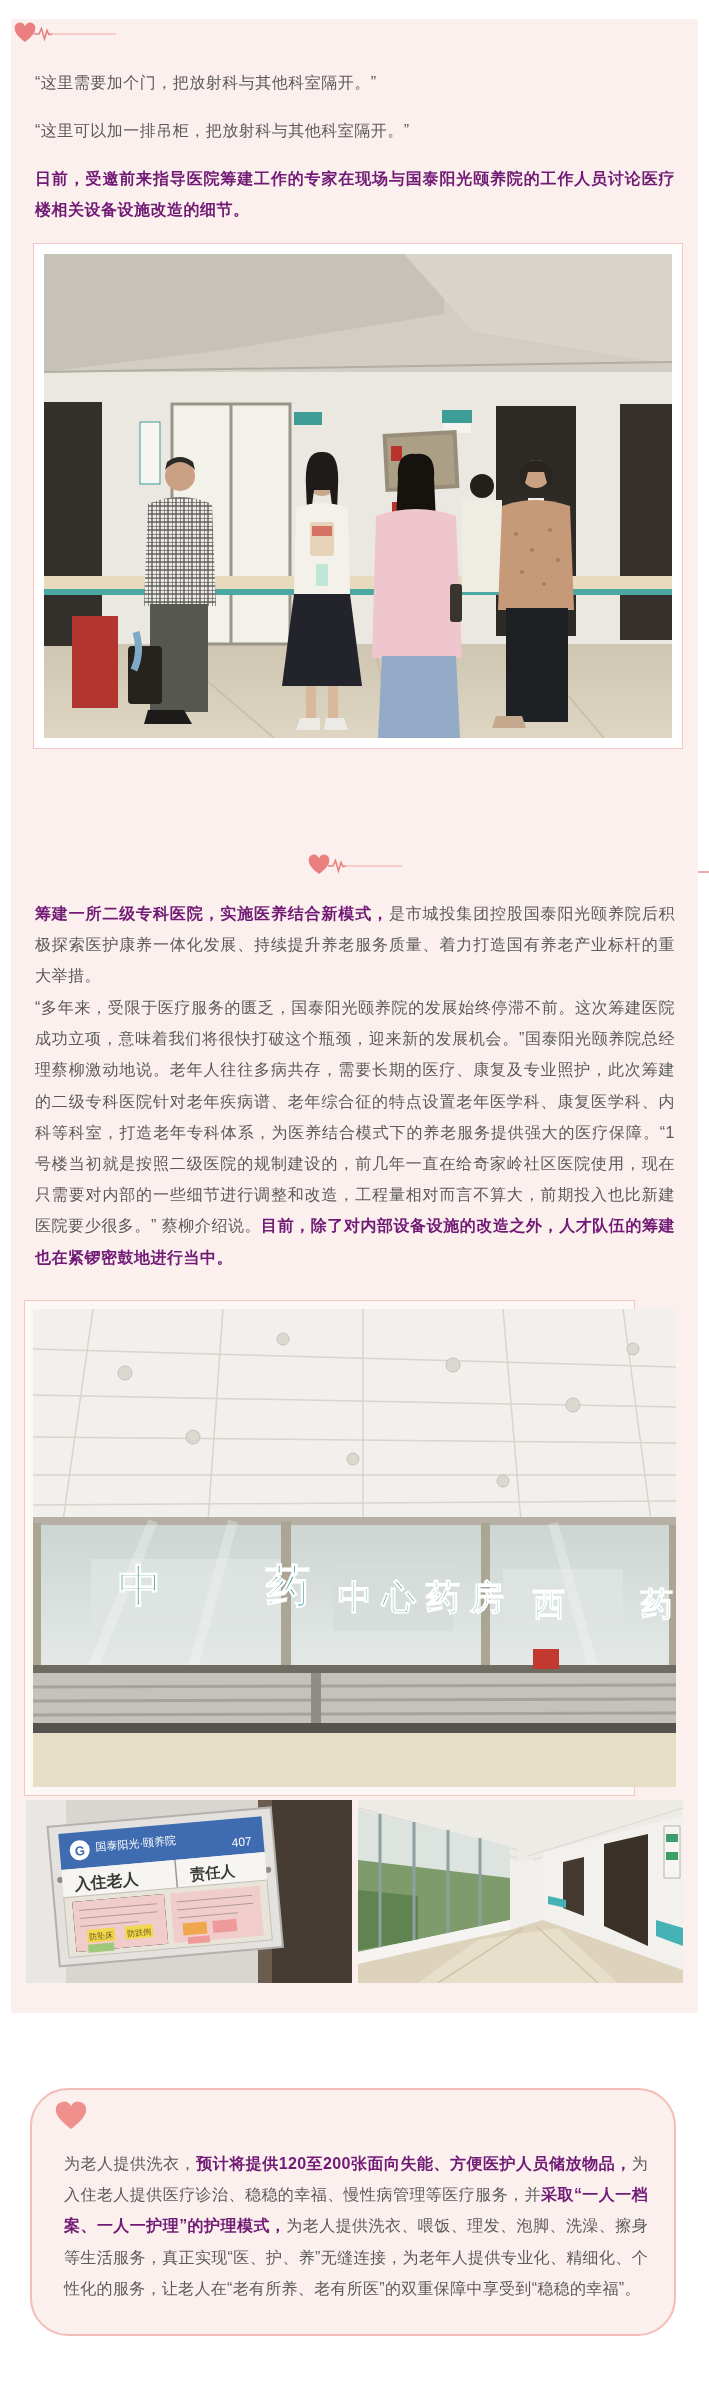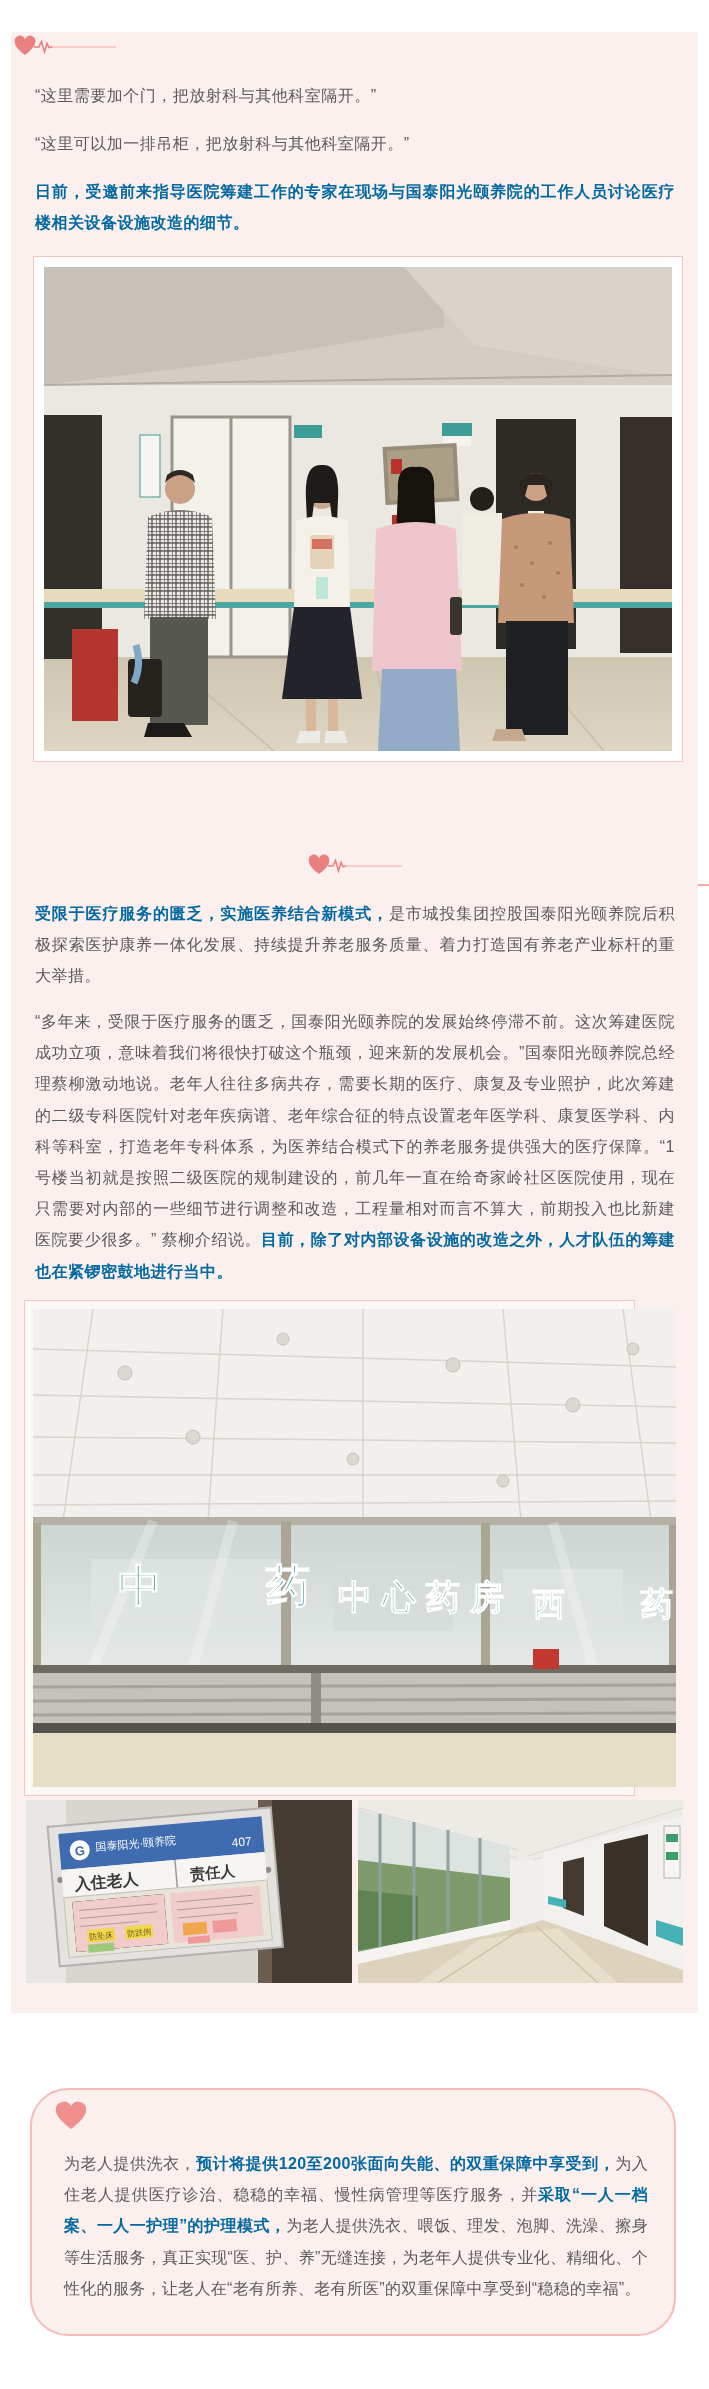--- a/index.html
+++ b/index.html
@@ -4,28 +4,28 @@
 <style>
   html,body{margin:0;padding:0;background:#ffffff;}
   body{
     width:709px;height:2389px;position:relative;overflow:hidden;
     font-family:"Liberation Sans","DejaVu Sans",sans-serif;
     -webkit-font-smoothing:antialiased;
   }
   .section{
     position:absolute;left:11px;width:687px;background:#fcf0ee;
   }
-  #section1{top:32px;height:863px;}
+  #section1{top:19px;height:863px;}
   #section2{top:848px;height:1165px;}
   .para{
     position:absolute;left:24px;width:640px;
     font-size:16px;line-height:1.95;letter-spacing:.5px;
     color:#5a5a5a;text-align:justify;margin:0;
   }
-  .hl{color:#0369a1;font-weight:bold;font-style:normal;}
+  .hl{color:#701a75;font-weight:bold;font-style:normal;}
   .deco{position:absolute;}
   .deco1{left:2px;top:3px;}
   .deco2{left:50%;top:6px;transform:translateX(-50%);}
   .ecg-right{right:-11px;bottom:-8px;}
   .photo-frame{
     position:absolute;background:#ffffff;border:1px solid #f3c6c2;
     box-sizing:border-box;font-size:0;
   }
   #photo1-frame{left:22px;top:224px;width:650px;padding:10px;}
   #photo2-frame{left:13px;top:452px;width:611px;padding:8px;background:#fdf7f5;}
@@ -161,23 +161,23 @@
 <section class="section" id="section2">
 
   <span class="deco deco2">
     <svg width="96" height="24" viewBox="0 0 96 24">
       <path d="M12 20 C5.5 15 1.8 10.8 1.8 7 A5 5 0 0 1 12 4.6 A5 5 0 0 1 22.2 7 C22.2 10.8 18.5 15 12 20 Z" fill="#e9807f"></path>
       <path d="M21 12 L26 12 L28.5 6.5 L31.5 17 L34 8.5 L36 12.5 L39 12" fill="none" stroke="#e9807f" stroke-width="1.6"></path>
       <line x1="39" y1="12" x2="95" y2="12" stroke="#efa6a2" stroke-width="1.2"></line>
     </svg>
   </span>
 
-  <p class="para" style="top:50px"><em class="hl">受限于医疗服务的匮乏，实施医养结合新模式，</em><span>是市城投集团控股国泰阳光颐养院后积极探索医护康养一体化发展、持续提升养老服务质量、着力打造国有养老产业标杆的重大举措。</span></p>
-
-  <p class="para" style="top:158px"><span>“多年来，受限于医疗服务的匮乏，国泰阳光颐养院的发展始终停滞不前。这次筹建医院成功立项，意味着我们将很快打破这个瓶颈，迎来新的发展机会。”国泰阳光颐养院总经理蔡柳激动地说。老年人往往多病共存，需要长期的医疗、康复及专业照护，此次筹建的二级专科医院针对老年疾病谱、老年综合征的特点设置老年医学科、康复医学科、内科等科室，打造老年专科体系，为医养结合模式下的养老服务提供强大的医疗保障。“1号楼当初就是按照二级医院的规制建设的，前几年一直在给奇家岭社区医院使用，现在只需要对内部的一些细节进行调整和改造，工程量相对而言不算大，前期投入也比新建医院要少很多。” 蔡柳介绍说。</span><em class="hl">目前，除了对内部设备设施的改造之外，人才队伍的筹建也在紧锣密鼓地进行当中。</em></p>
+  <p class="para" style="top:50px"><em class="hl">筹建一所二级专科医院，实施医养结合新模式，</em><span>是市城投集团控股国泰阳光颐养院后积极探索医护康养一体化发展、持续提升养老服务质量、着力打造国有养老产业标杆的重大举措。</span></p>
+
+  <p class="para" style="top:144px"><span>“多年来，受限于医疗服务的匮乏，国泰阳光颐养院的发展始终停滞不前。这次筹建医院成功立项，意味着我们将很快打破这个瓶颈，迎来新的发展机会。”国泰阳光颐养院总经理蔡柳激动地说。老年人往往多病共存，需要长期的医疗、康复及专业照护，此次筹建的二级专科医院针对老年疾病谱、老年综合征的特点设置老年医学科、康复医学科、内科等科室，打造老年专科体系，为医养结合模式下的养老服务提供强大的医疗保障。“1号楼当初就是按照二级医院的规制建设的，前几年一直在给奇家岭社区医院使用，现在只需要对内部的一些细节进行调整和改造，工程量相对而言不算大，前期投入也比新建医院要少很多。” 蔡柳介绍说。</span><em class="hl">目前，除了对内部设备设施的改造之外，人才队伍的筹建也在紧锣密鼓地进行当中。</em></p>
 
   <figure class="photo-frame" id="photo2-frame">
     <svg width="643" height="478" viewBox="0 0 643 478">
       <defs>
         <linearGradient id="glass" x1="0" y1="0" x2="0" y2="1">
           <stop offset="0" stop-color="#ccd5d2"></stop>
             <stop offset="1" stop-color="#e4e9e7"></stop>
         </linearGradient>
       </defs>
 
@@ -291,14 +291,14 @@
     </figure>
   </div>
 </section>
 
 <section id="card">
   <span class="card-heart">
     <svg width="34" height="32" viewBox="0 0 34 32">
       <path d="M17 29 C7 21.5 1.8 15.5 1.8 9.8 A8 8 0 0 1 17 6.2 A8 8 0 0 1 32.2 9.8 C32.2 15.5 27 21.5 17 29 Z" fill="#ef908c"></path>
     </svg>
   </span>
-  <p class="card-text"><span>为老人提供洗衣，</span><em class="hl">预计将提供120至200张面向失能、的双重保障中享受到，</em><span>为入住老人提供医疗诊治、稳稳的幸福、慢性病管理等医疗服务，并</span><em class="hl">采取“一人一档案、一人一护理”的护理模式，</em><span>为老人提供洗衣、喂饭、理发、泡脚、洗澡、擦身等生活服务，真正实现“医、护、养”无缝连接，为老年人提供专业化、精细化、个性化的服务，让老人在“老有所养、老有所医”的双重保障中享受到“稳稳的幸福”。</span></p>
+  <p class="card-text"><span>为老人提供洗衣，</span><em class="hl">预计将提供120至200张面向失能、方便医护人员储放物品，</em><span>为入住老人提供医疗诊治、稳稳的幸福、慢性病管理等医疗服务，并</span><em class="hl">采取“一人一档案、一人一护理”的护理模式，</em><span>为老人提供洗衣、喂饭、理发、泡脚、洗澡、擦身等生活服务，真正实现“医、护、养”无缝连接，为老年人提供专业化、精细化、个性化的服务，让老人在“老有所养、老有所医”的双重保障中享受到“稳稳的幸福”。</span></p>
 </section>
 
 </body></html>

